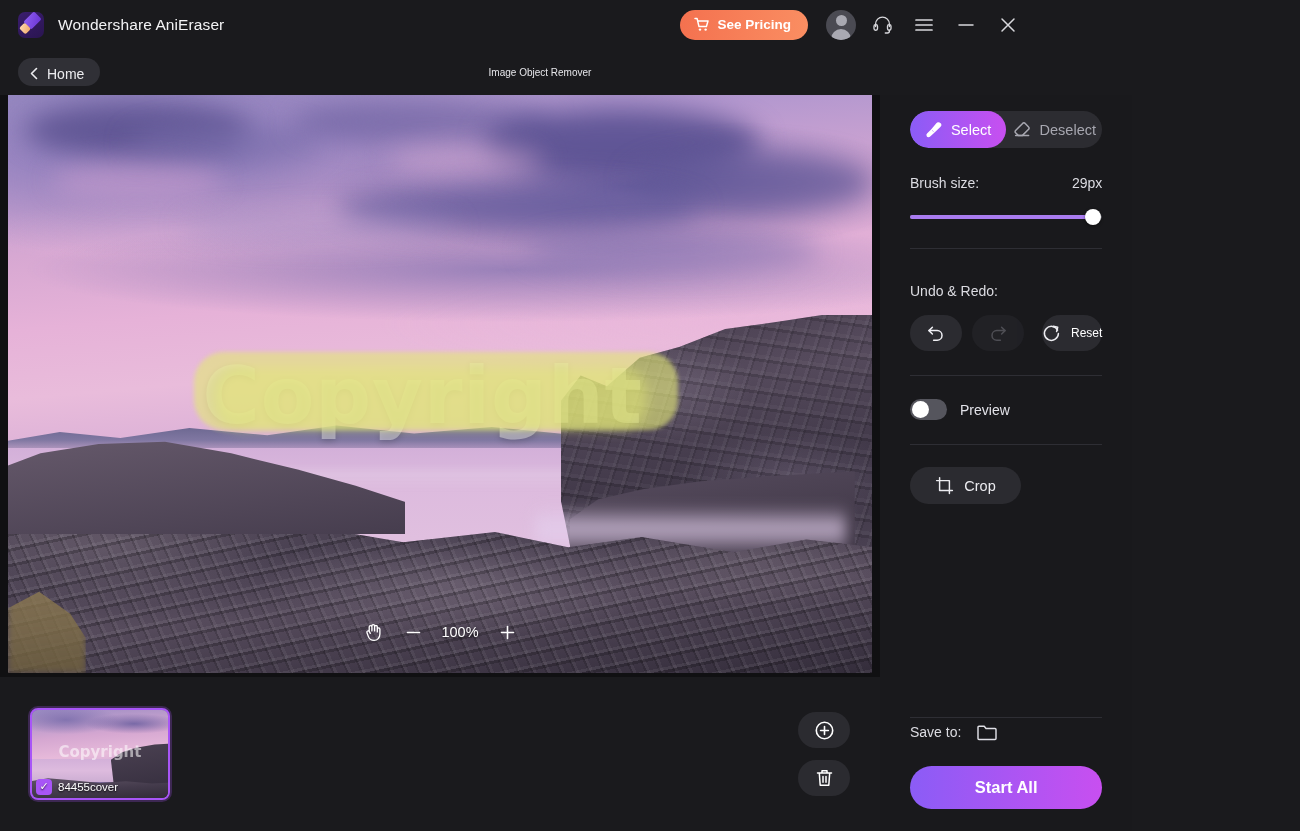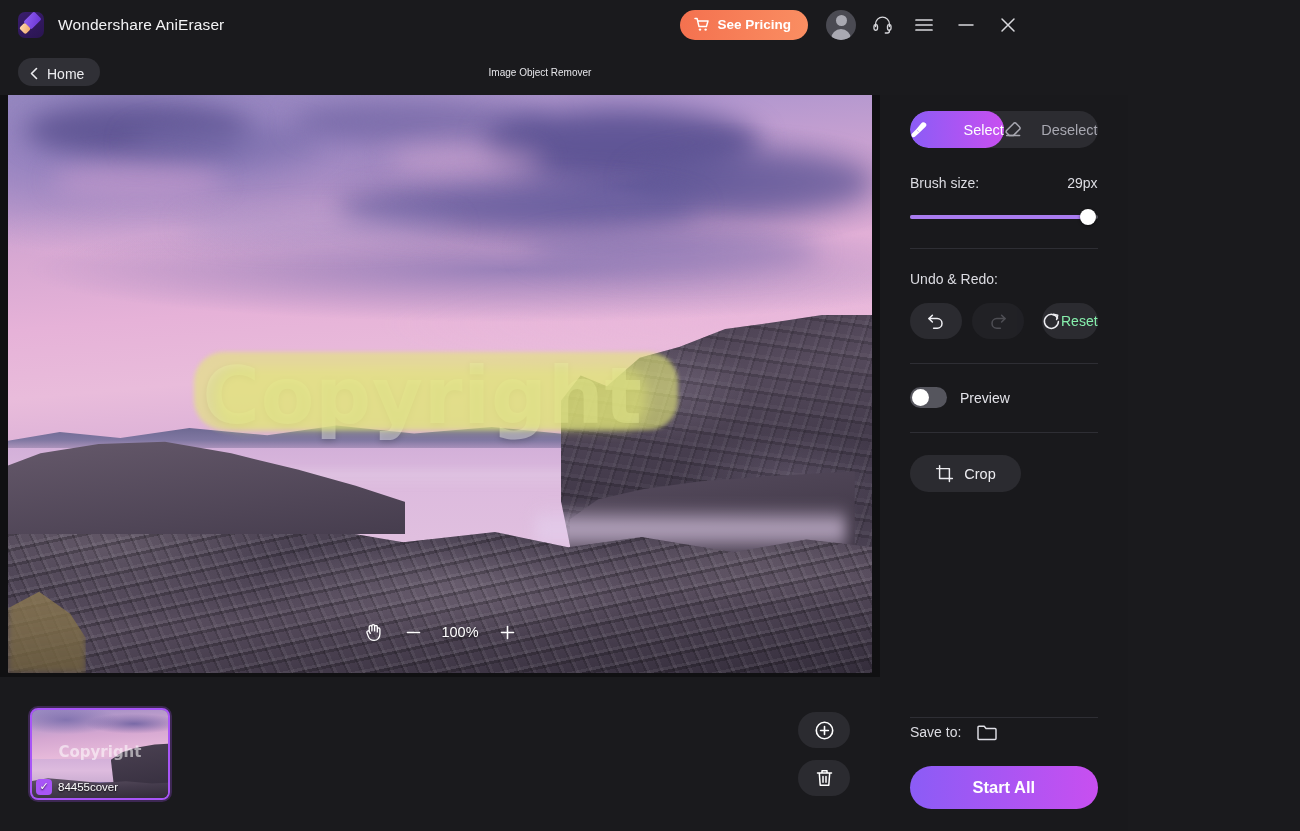--- a/index.html
+++ b/index.html
@@ -332,21 +332,21 @@
     padding: 16px 30px 0 30px;
     display: flex; flex-direction: column;
     min-height: 0;
   }
   .seg {
     display: flex; height: 37px; border-radius: 19px;
     background: #2c2c31; padding: 0; overflow: hidden;
   }
   .seg-item {
     flex: 1 1 50%;
-    display: flex; align-items: center; justify-content: space-between; gap: 9px;
+    display: flex; align-items: center; justify-content: center; gap: 9px;
     font-size: 14.5px; color: #a7a7b0; cursor: pointer;
     border: none; background: transparent; height: 100%;
   }
   .seg-item.active {
     background: linear-gradient(90deg,#8b5cf6 0%, #c84ff0 100%);
     color: #fff; border-radius: 19px;
   }
   .row-label {
     display: flex; justify-content: space-between; align-items: baseline;
     margin-top: 27px;
@@ -362,33 +362,33 @@
   .slider .fill {
     position: absolute; left: 0; top: 5px; height: 4px; border-radius: 2px;
     background: #a97cf0;
   }
   .slider .knob {
     position: absolute; top: -1px; width: 16px; height: 16px;
     border-radius: 50%; background: #fff; cursor: pointer;
     box-shadow: 0 1px 3px rgba(0,0,0,.5);
   }
   .divider { height: 1px; background: #2e2e34; margin-top: 24px; }
-  .sec-label { margin-top: 22px; font-size: 14px; color: #dcdce2; }
+  .sec-label { margin-top: 34px; font-size: 14px; color: #dcdce2; }
   .btn-row { display: flex; align-items: center; gap: 10px; margin-top: 16px; }
   .icon-btn {
     width: 52px; height: 36px; border-radius: 18px;
     background: #2b2b30; border: none; cursor: pointer;
     display: flex; align-items: center; justify-content: center;
   }
   .icon-btn.disabled { opacity: .45; cursor: default; }
   .reset-btn {
     flex: 1 1 auto; height: 36px; border-radius: 18px;
     background: #2b2b30; border: none; cursor: pointer;
-    display: flex; align-items: center; justify-content: center; 
-    color: #86efac; font-size: 14px; margin-left: 8px;
+    display: flex; align-items: center; justify-content: center; gap: 10px;
+    color: #ffffff; font-size: 12px; margin-left: 8px;
   }
   .toggle-row { display: flex; align-items: center; gap: 13px; margin-top: 23px; }
   .toggle {
     width: 37px; height: 21px; border-radius: 11px;
     background: #55555d; position: relative; cursor: pointer; flex: 0 0 37px;
   }
   .toggle .knob2 {
     position: absolute; left: 2px; top: 2px;
     width: 17px; height: 17px; border-radius: 50%; background: #fff;
   }

